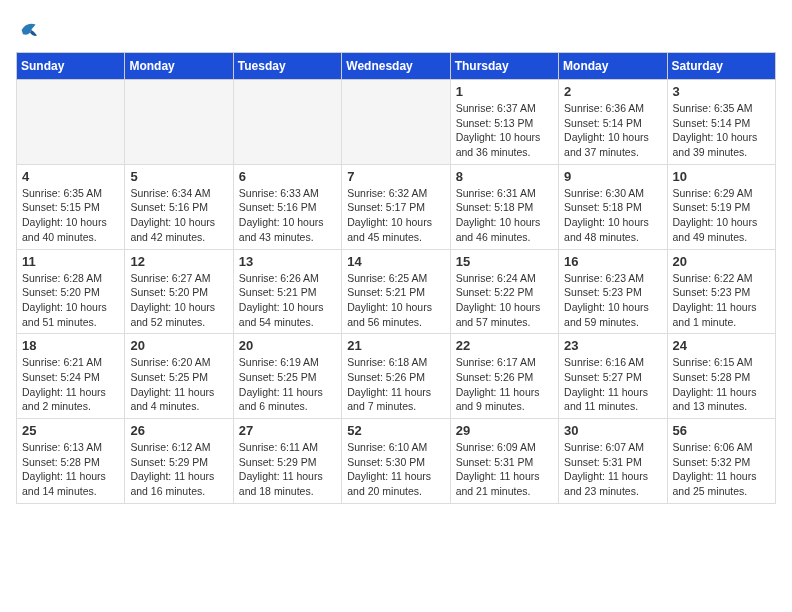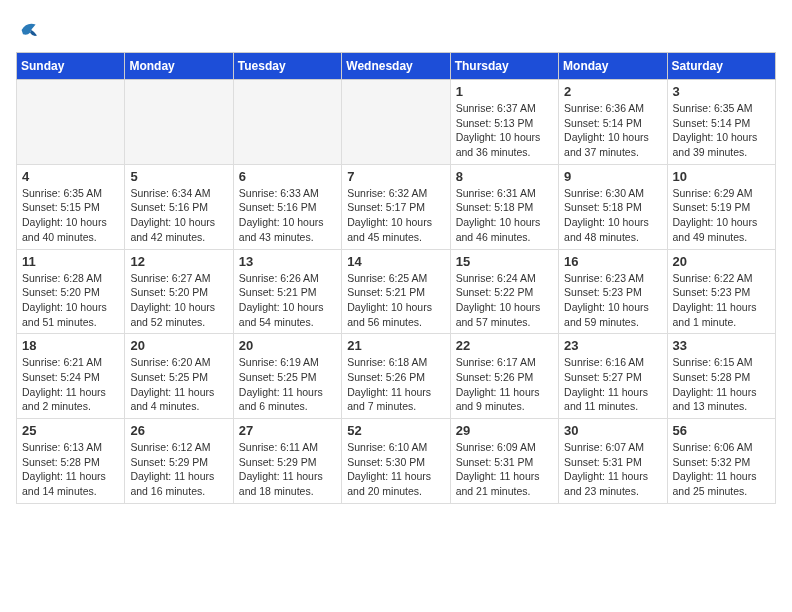--- a/index.html
+++ b/index.html
@@ -216,21 +216,21 @@
         </td>
         <td>
           <div class="day-number">22</div>
           <div class="day-info">Sunrise: 6:17 AM<br>Sunset: 5:26 PM<br>Daylight: 11 hours<br>and 9 minutes.</div>
         </td>
         <td>
           <div class="day-number">23</div>
           <div class="day-info">Sunrise: 6:16 AM<br>Sunset: 5:27 PM<br>Daylight: 11 hours<br>and 11 minutes.</div>
         </td>
         <td>
-          <div class="day-number">33</div>
+          <div class="day-number">24</div>
           <div class="day-info">Sunrise: 6:15 AM<br>Sunset: 5:28 PM<br>Daylight: 11 hours<br>and 13 minutes.</div>
         </td>
       </tr>
       <tr>
         <td>
           <div class="day-number">25</div>
           <div class="day-info">Sunrise: 6:13 AM<br>Sunset: 5:28 PM<br>Daylight: 11 hours<br>and 14 minutes.</div>
         </td>
         <td>
           <div class="day-number">26</div>

